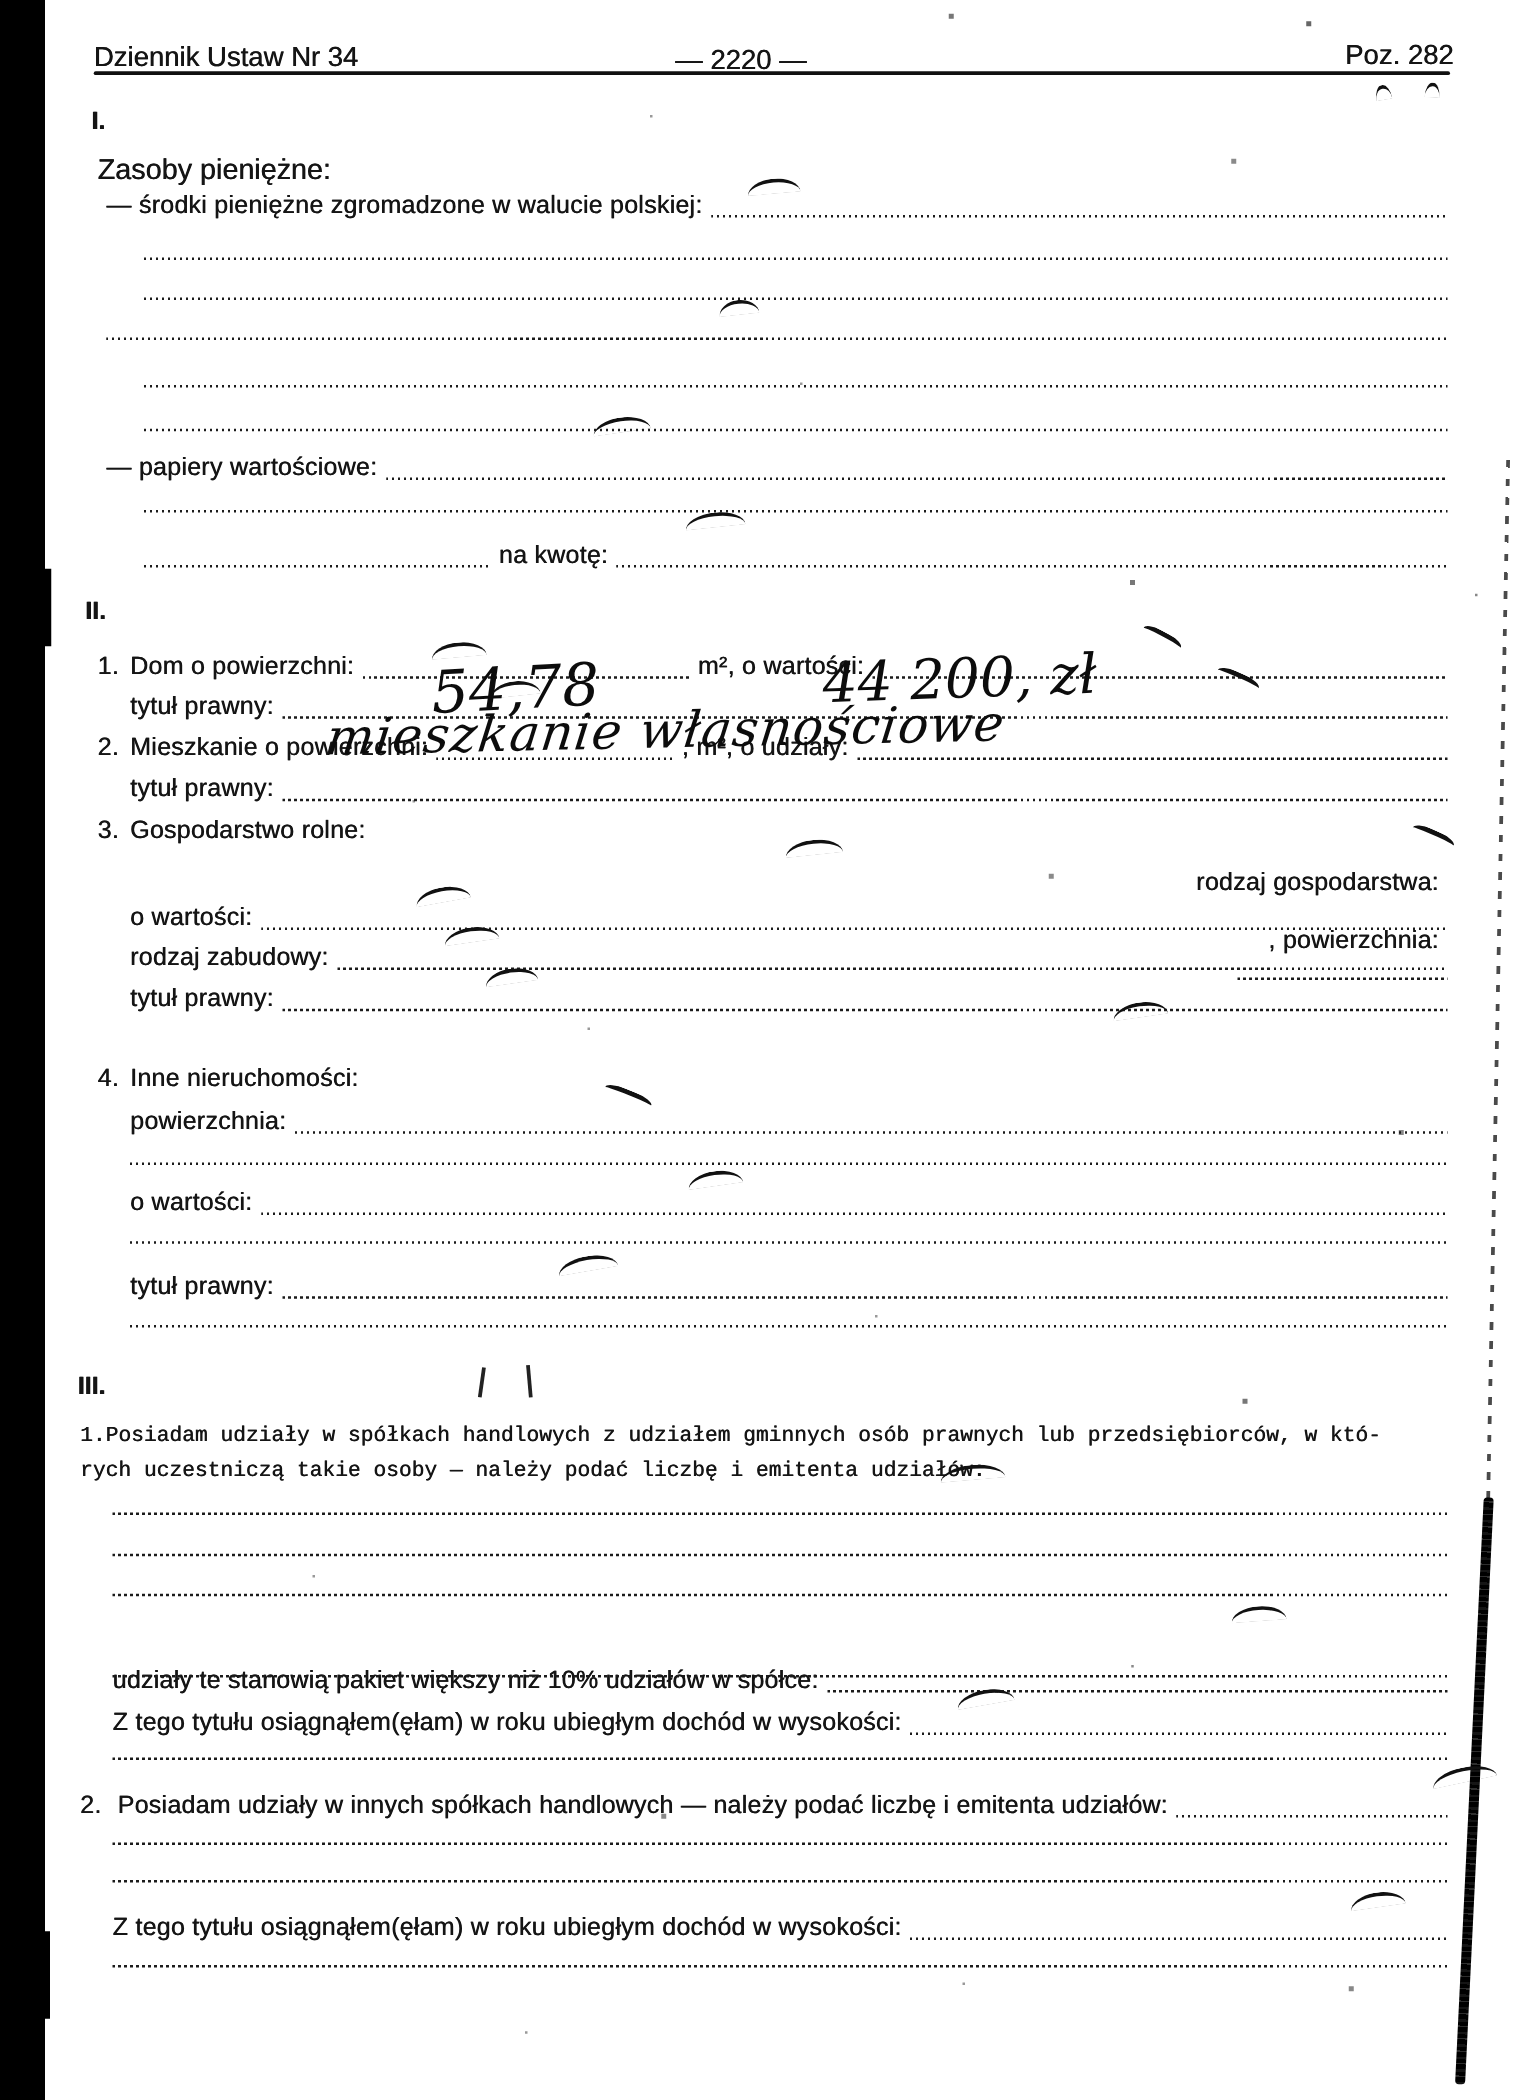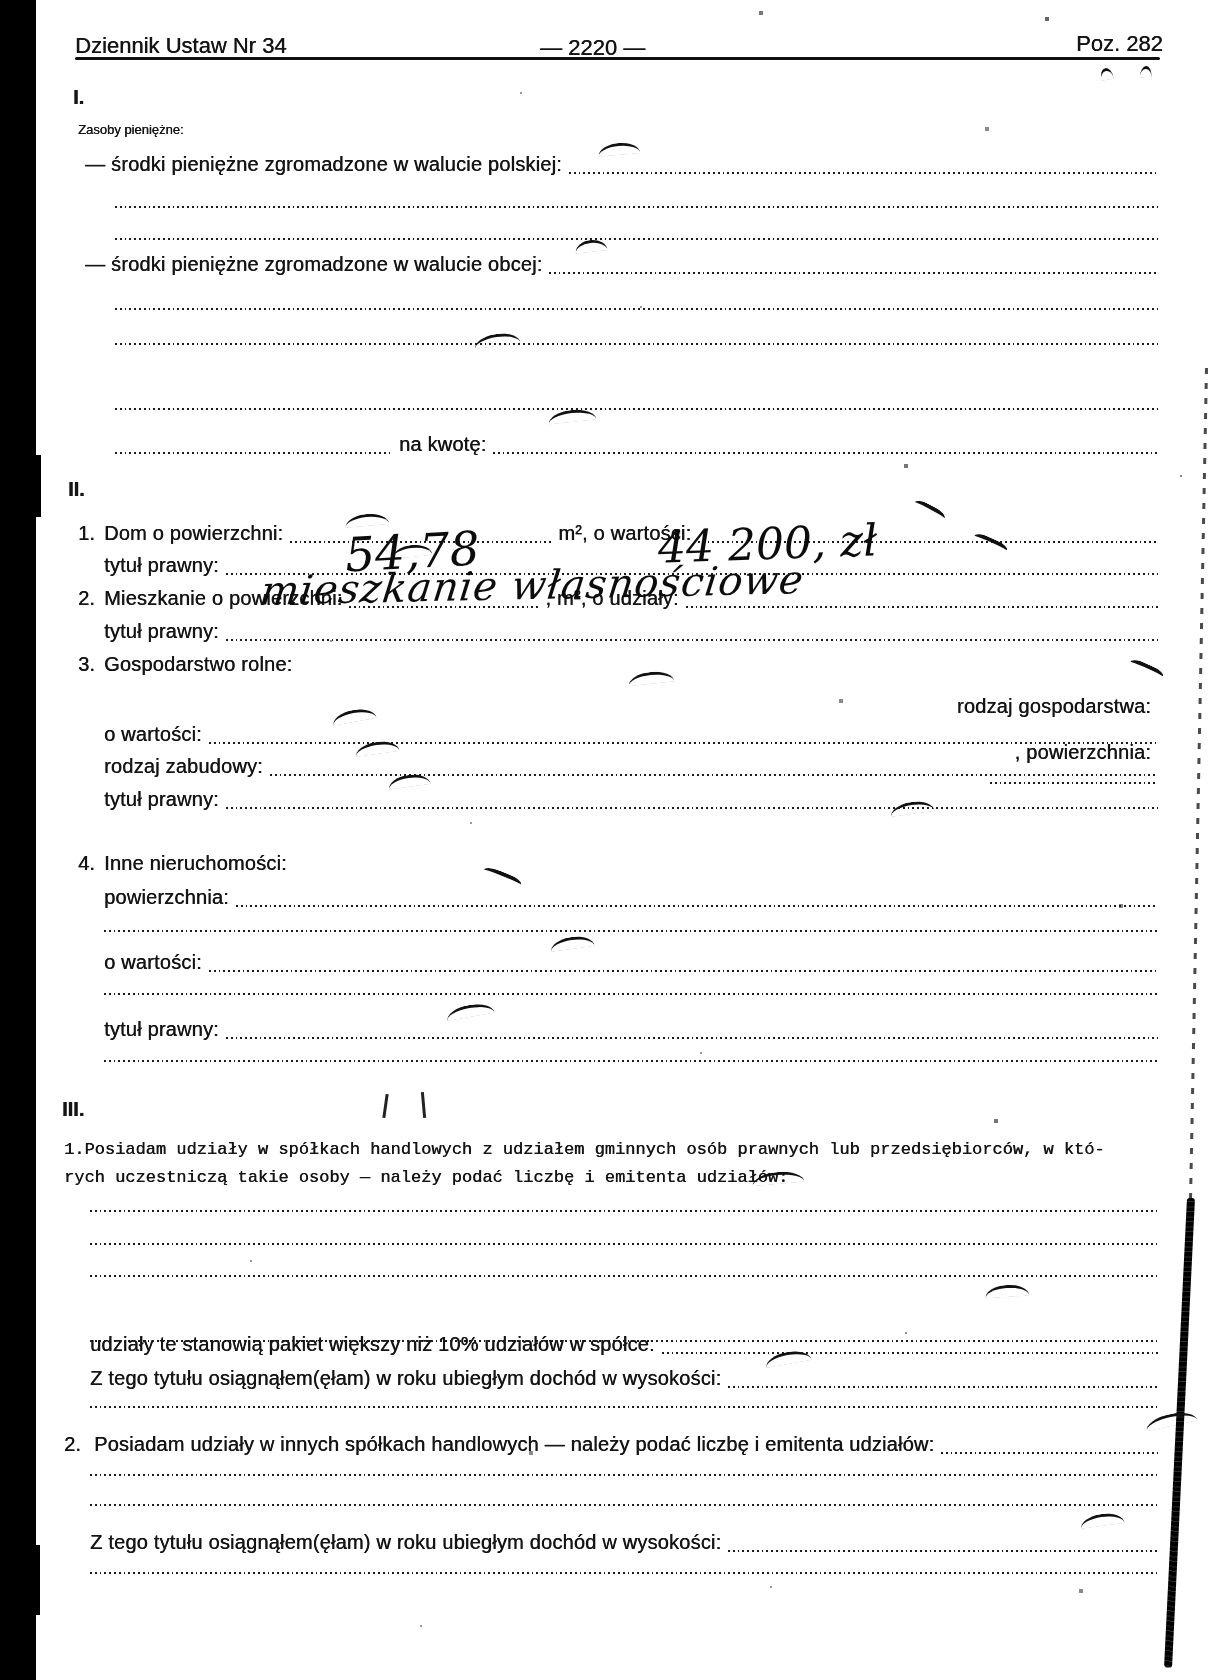--- a/index.html
+++ b/index.html
@@ -20,21 +20,21 @@
   .lbl { padding-right:7px; }
   .lbl.mid { padding-left:6px; }
   .dots { flex:1 1 auto; height:20px; margin-bottom:2px;
           background-image:repeating-linear-gradient(90deg,#1b1b1b 0 1.8px, transparent 1.8px 4.8px);
           background-size:100% 2.4px; background-repeat:no-repeat; background-position:0 100%; }
   .dots.fixed { flex:none; }
   .dotline { position:absolute; height:2.4px;
           background-image:repeating-linear-gradient(90deg,#1b1b1b 0 1.8px, transparent 1.8px 4.8px); }
 
   .secnum { position:absolute; font-weight:bold; font-size:20px; text-shadow:.5px 0 0 currentColor; }
-  .title  { position:absolute; font-size:13px; text-shadow:.4px 0 0 currentColor; }
+  .title  { position:absolute; font-size:23px; text-shadow:.4px 0 0 currentColor; }
 
   .para { position:absolute; font-size:17px; line-height:28px; text-shadow:.4px 0 0 currentColor;font-family:Liberation Mono, monospace; }
 
   
   .hrule { position:absolute; left:75px; top:57px; width:1085px; height:3.4px; background:#101010; border-radius:2px; }
   .htext { position:absolute; font-size:22px; text-shadow:.4px 0 0 currentColor; }
 
   
   .hw { position:absolute; font-family:"DejaVu Serif", serif; font-style:italic; color:#0c0c0c; white-space:nowrap; }
   .hw-area  { left:345px; top:524px; font-size:47px; transform:rotate(-3deg); }
@@ -87,26 +87,29 @@
   <div class="title" style="left:78px;top:122px;">Zasoby pieniężne:</div>
 
   <div class="row" style="left:85px;top:152px;right:58px;">
     <span class="lbl">— środki pieniężne zgromadzone w walucie polskiej:</span>
     <span class="dots"></span>
   </div>
   <div class="dotline" style="left:115px;top:206px;right:58px;"></div>
   <div class="dotline" style="left:115px;top:238px;right:58px;"></div>
 
   <div class="row" style="left:85px;top:252px;right:58px;">
-    <span class="lbl">— środki pieniężne zgromadzone w walucie obcej:</span>
     <span class="dots"></span>
   </div>
   <div class="dotline" style="left:115px;top:308px;right:58px;"></div>
   <div class="dotline" style="left:115px;top:343px;right:58px;"></div>
 
+  <div class="row" style="left:85px;top:362px;right:58px;">
+    <span class="lbl">— papiery wartościowe:</span>
+    <span class="dots"></span>
+  </div>
   <div class="dotline" style="left:115px;top:408px;right:58px;"></div>
 
   <div class="row" style="left:115px;top:432px;right:58px;">
     <span class="dots fixed" style="width:278px;"></span>
     <span class="lbl mid">na kwotę:</span>
     <span class="dots"></span>
   </div>
 
   <div class="secnum" style="left:68px;top:478px;">II.</div>
 

